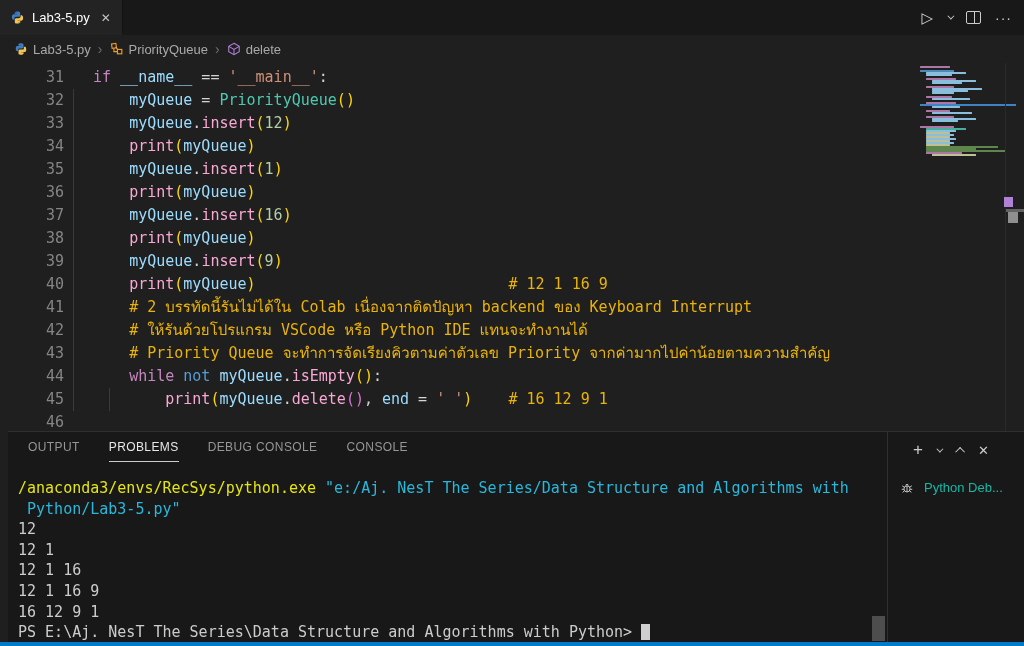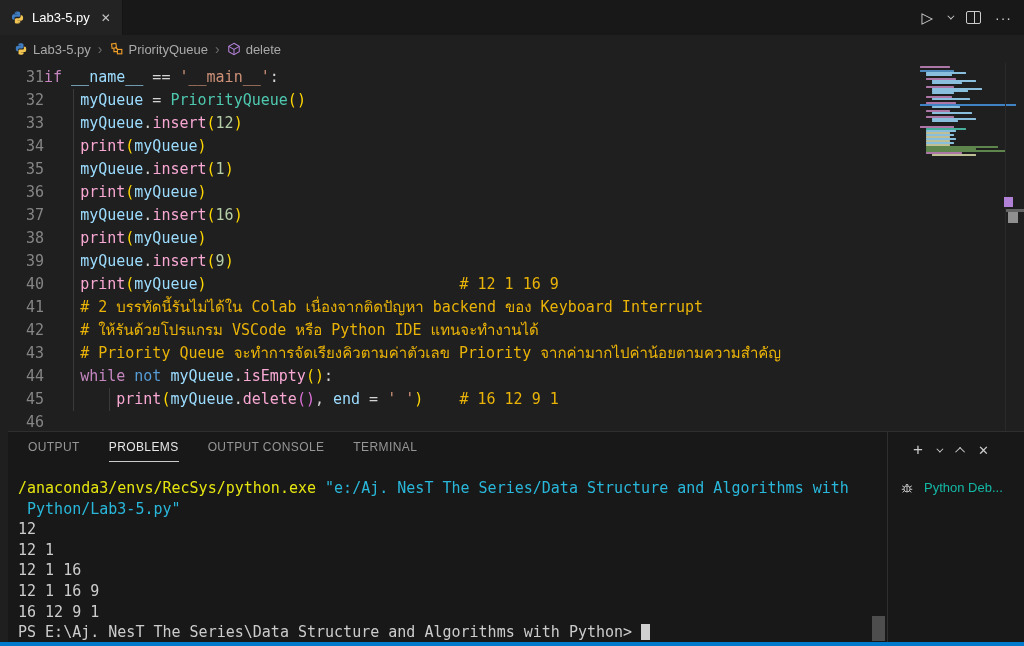--- a/index.html
+++ b/index.html
@@ -26,23 +26,23 @@
   
   .breadcrumb { position:absolute; left:0; top:35px; width:1024px; height:28px; background:#1f1f1f;
     display:flex; align-items:center; padding-left:14px; gap:5px; font-size:13px; color:#a9a9a9; }
   .bc-item { display:flex; align-items:center; gap:5px; cursor:pointer; }
   .bc-sep { color:#6e6e6e; font-size:14px; padding:0 2px; }
 
   
   .editor { position:absolute; left:0; top:63px; width:1024px; height:368px; background:#1f1f1f; overflow:hidden; }
   .code { position:absolute; left:0; top:3px; right:104px; font-family:"DejaVu Sans Mono", monospace;
     font-size:15px; line-height:23px; white-space:pre; }
-  .cl { display:flex; height:23px; }
+  .cl { display:flex; height:23px;padding-left:20px; }
   .ln { width:44px; text-align:right; color:#858585; flex:none; }
-  .lc { color:#d4d4d4; }
+  .lc { margin-left:29px; color:#d4d4d4; }
   .tok-kw  { color:#C586C0; } .tok-blue{ color:#569CD6; } .tok-var { color:#9CDCFE; }
   .tok-cls { color:#4EC9B0; } .tok-fn  { color:#f9a8d4; } .tok-num { color:#B5CEA8; }
   .tok-str { color:#CE9178; } .tok-com { color:#eab308; } .tok-pl  { color:#d4d4d4; }
   .tok-br1 { color:#FFD700; } .tok-br2 { color:#DA70D6; }
   .guide { position:absolute; width:1px; background:#3a3a3a; }
   .g1 { left:73px; top:26px; height:322px; }
   .g2 { left:109px; top:325px; height:23px; }
 
   
   .minimap { position:absolute; left:920px; top:3px; width:85px; height:365px; cursor:pointer; }
@@ -192,22 +192,22 @@
       <div class="ov-pink"></div>
       <div class="ov-bar"></div>
       <div class="ov-sq"></div>
     </div>
   </div>
 
   <div class="panel">
     <div class="panel-tabs" id="panel-tabs">
         <span class="ptab">OUTPUT</span>
         <span class="ptab active">PROBLEMS</span>
-        <span class="ptab">OUTPUT CONSOLE</span>
-        <span class="ptab">TERMINAL</span>
+        <span class="ptab">DEBUG CONSOLE</span>
+        <span class="ptab">CONSOLE</span>
       </div>
     <div class="panel-actions">
       <span class="plus-icon">+</span>
       <span class="chev small"></span>
       <span class="chev up" style="margin-left:4px;"></span>
       <span class="close-icon">✕</span>
     </div>
     <div class="term" id="term"><div class="trow"><span class="t-yel">/anaconda3/envs/RecSys/python.exe</span><span class="t-fg"> </span><span class="t-cyn">"e:/Aj. NesT The Series/Data Structure and Algorithms with</span></div><div class="trow"><span class="t-cyn"> Python/Lab3-5.py"</span></div><div class="trow"><span class="t-fg">12</span></div><div class="trow"><span class="t-fg">12 1</span></div><div class="trow"><span class="t-fg">12 1 16</span></div><div class="trow"><span class="t-fg">12 1 16 9</span></div><div class="trow"><span class="t-fg">16 12 9 1</span></div><div class="trow"><span class="t-fg">PS E:\Aj. NesT The Series\Data Structure and Algorithms with Python&gt; </span><span class="t-cur"></span></div></div>
     <div class="term-scrollbar"></div>
     <div class="panel-sep"></div>

